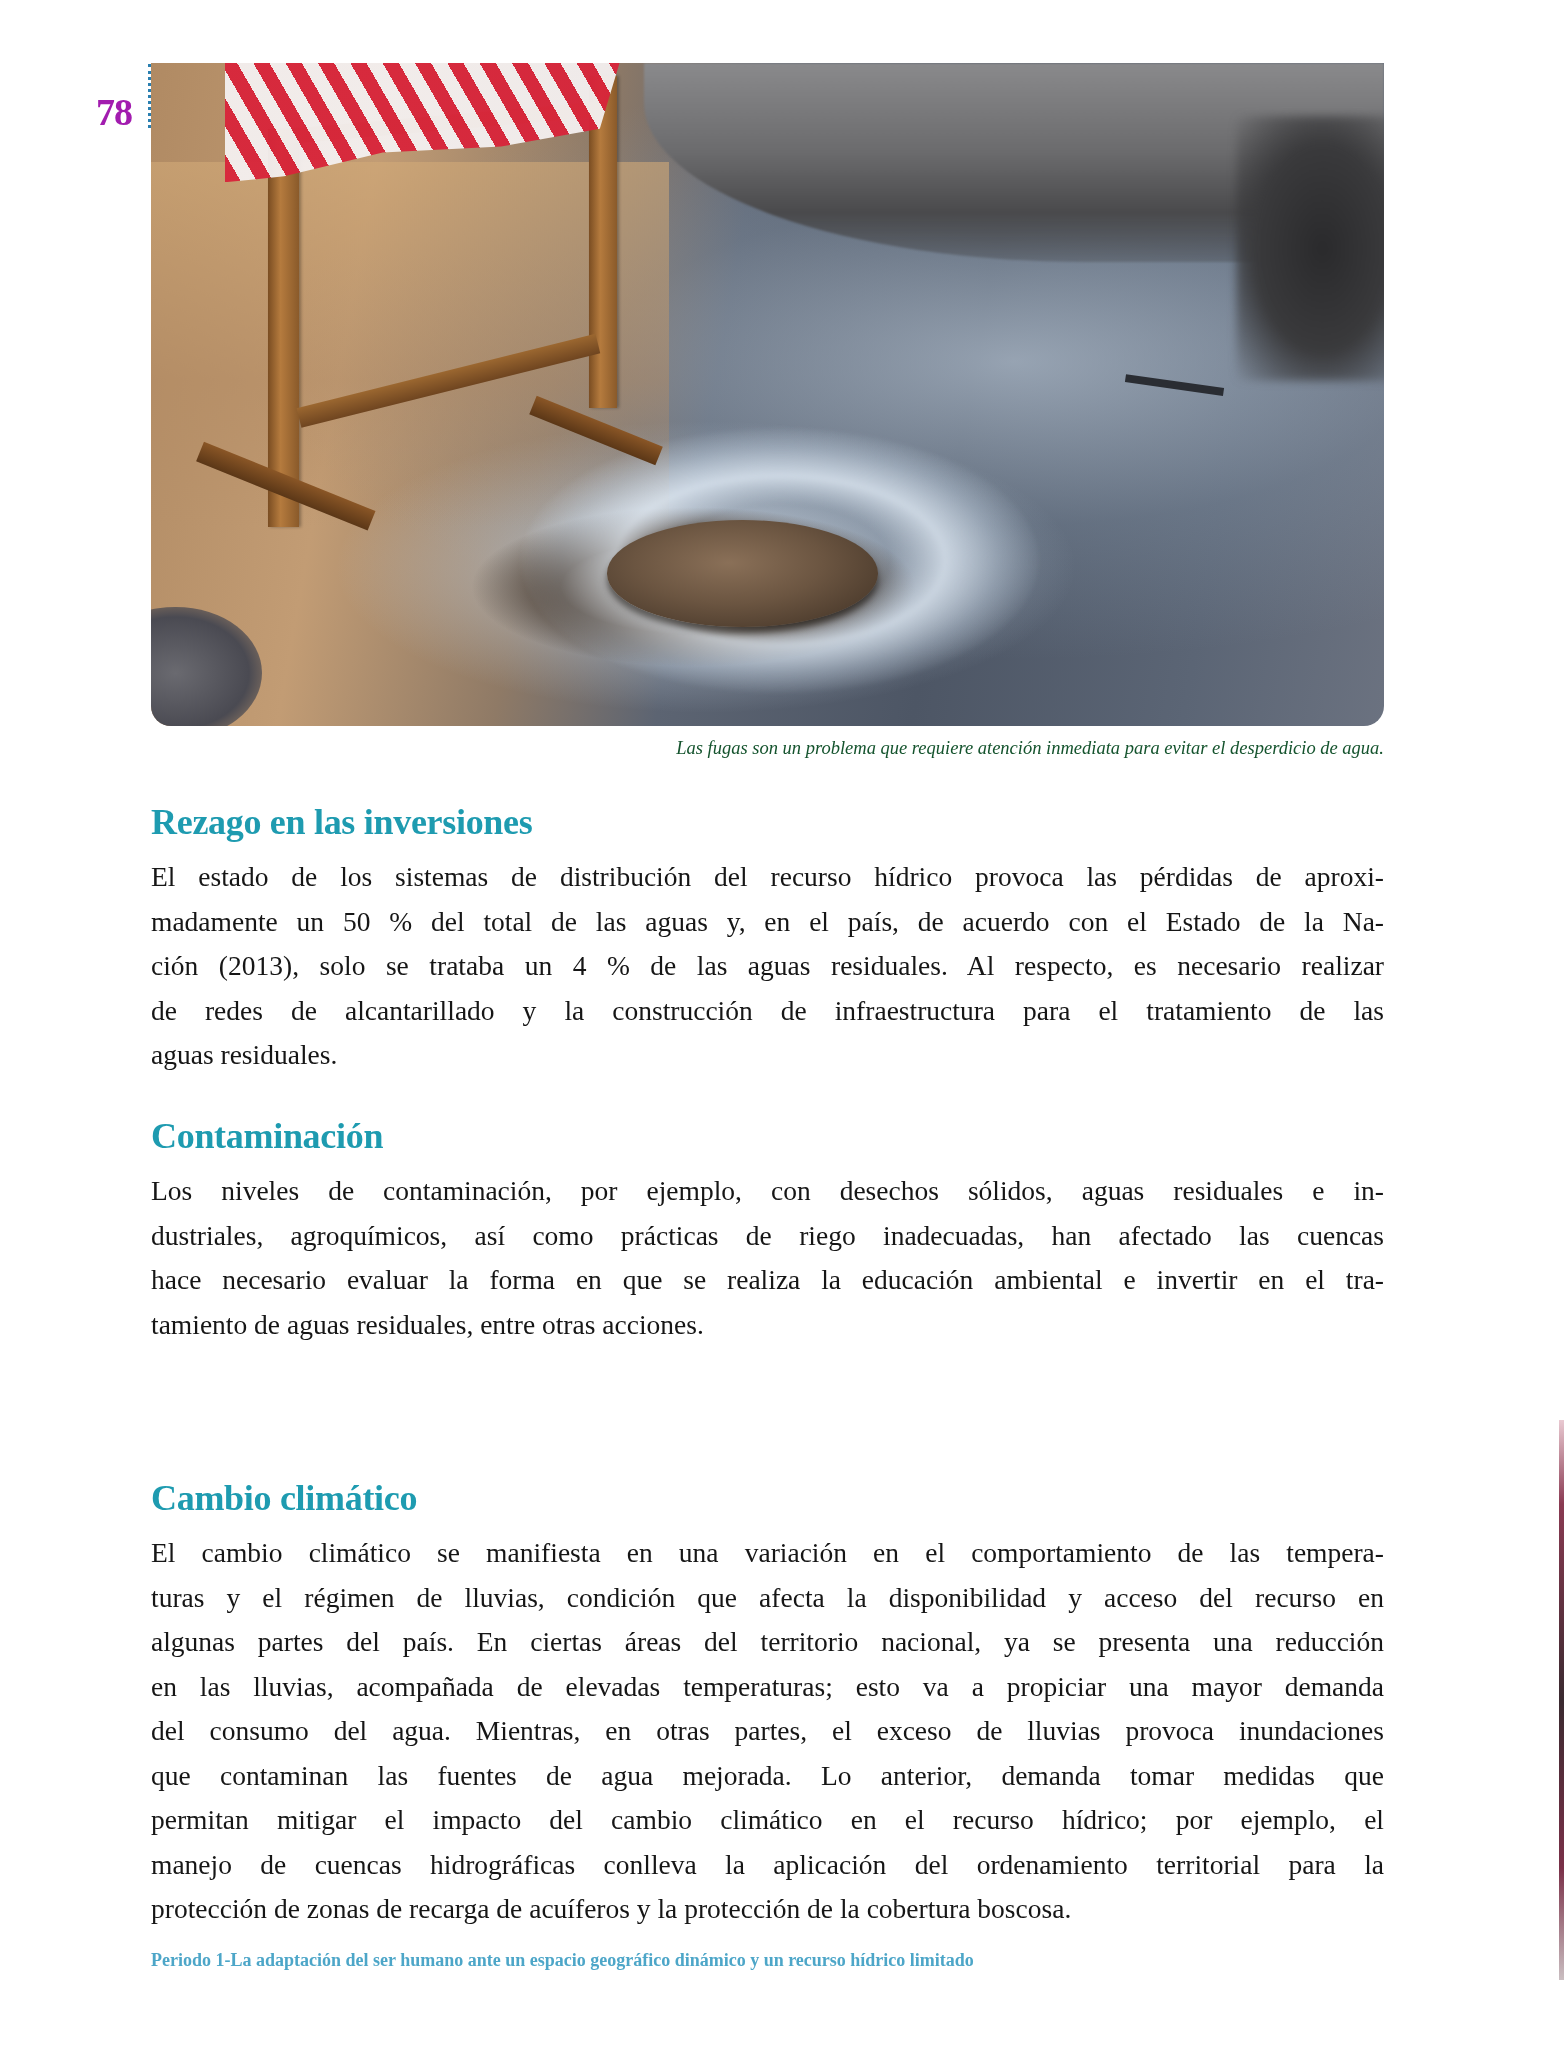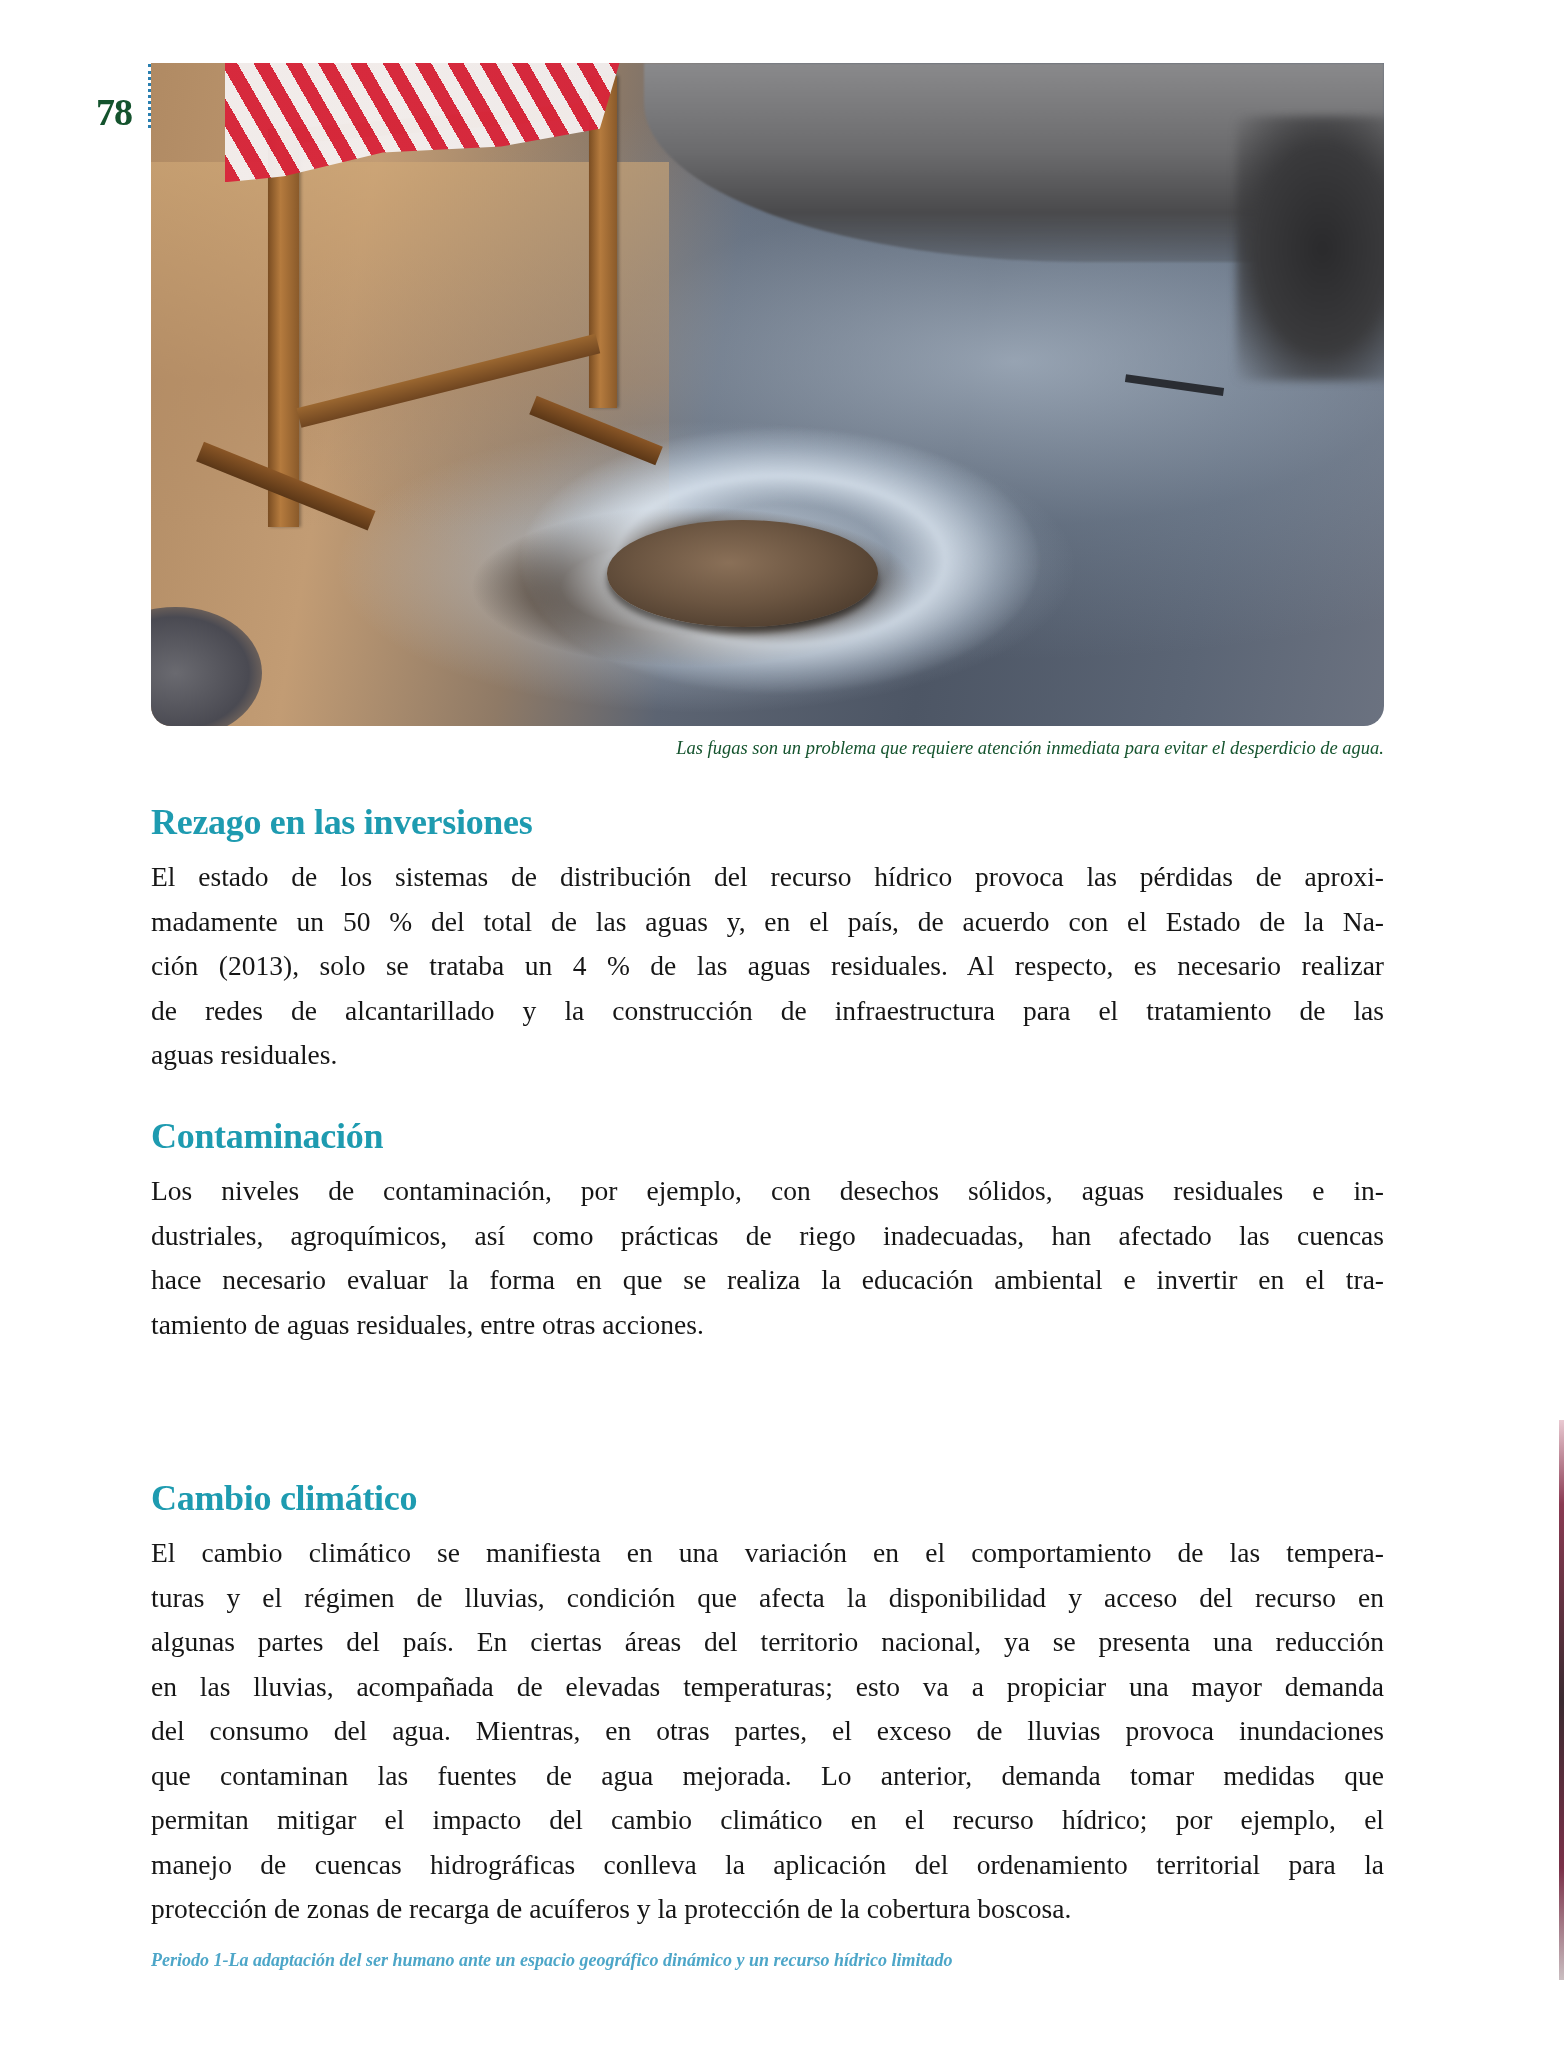--- a/index.html
+++ b/index.html
@@ -14,21 +14,21 @@
       font-family: "Liberation Serif", "DejaVu Serif", serif;
       color: #1a1a1a;
     }
     .page-number {
       position: absolute;
       left: 96px;
       top: 90px;
       font-family: "Liberation Serif", serif;
       font-weight: bold;
       font-size: 38px;
-      color: #14532d;
+      color: #a21caf;
       letter-spacing: -1px;
     }
     .dotted-rule {
       position: absolute;
       left: 148px;
       top: 64px;
       width: 3px;
       height: 64px;
       border-left: 3px dotted #2a7fb0;
     }
@@ -184,21 +184,20 @@
     .section p .line { display: block; text-align: justify; text-align-last: justify; white-space: nowrap; }
     .section p .line.last { text-align-last: left; }
     #sec1 { top: 800px; }
     #sec2 { top: 1114px; }
     #sec3 { top: 1476px; }
     .footer {
       position: absolute;
       left: 151px;
       top: 1950px;
       font-family: "Liberation Serif", serif;
-      font-style: italic;
       font-weight: bold;
       font-size: 18px;
       color: #4da6c8;
     }
     .right-edge {
       position: absolute;
       right: 0;
       top: 1420px;
       width: 5px;
       height: 560px;

